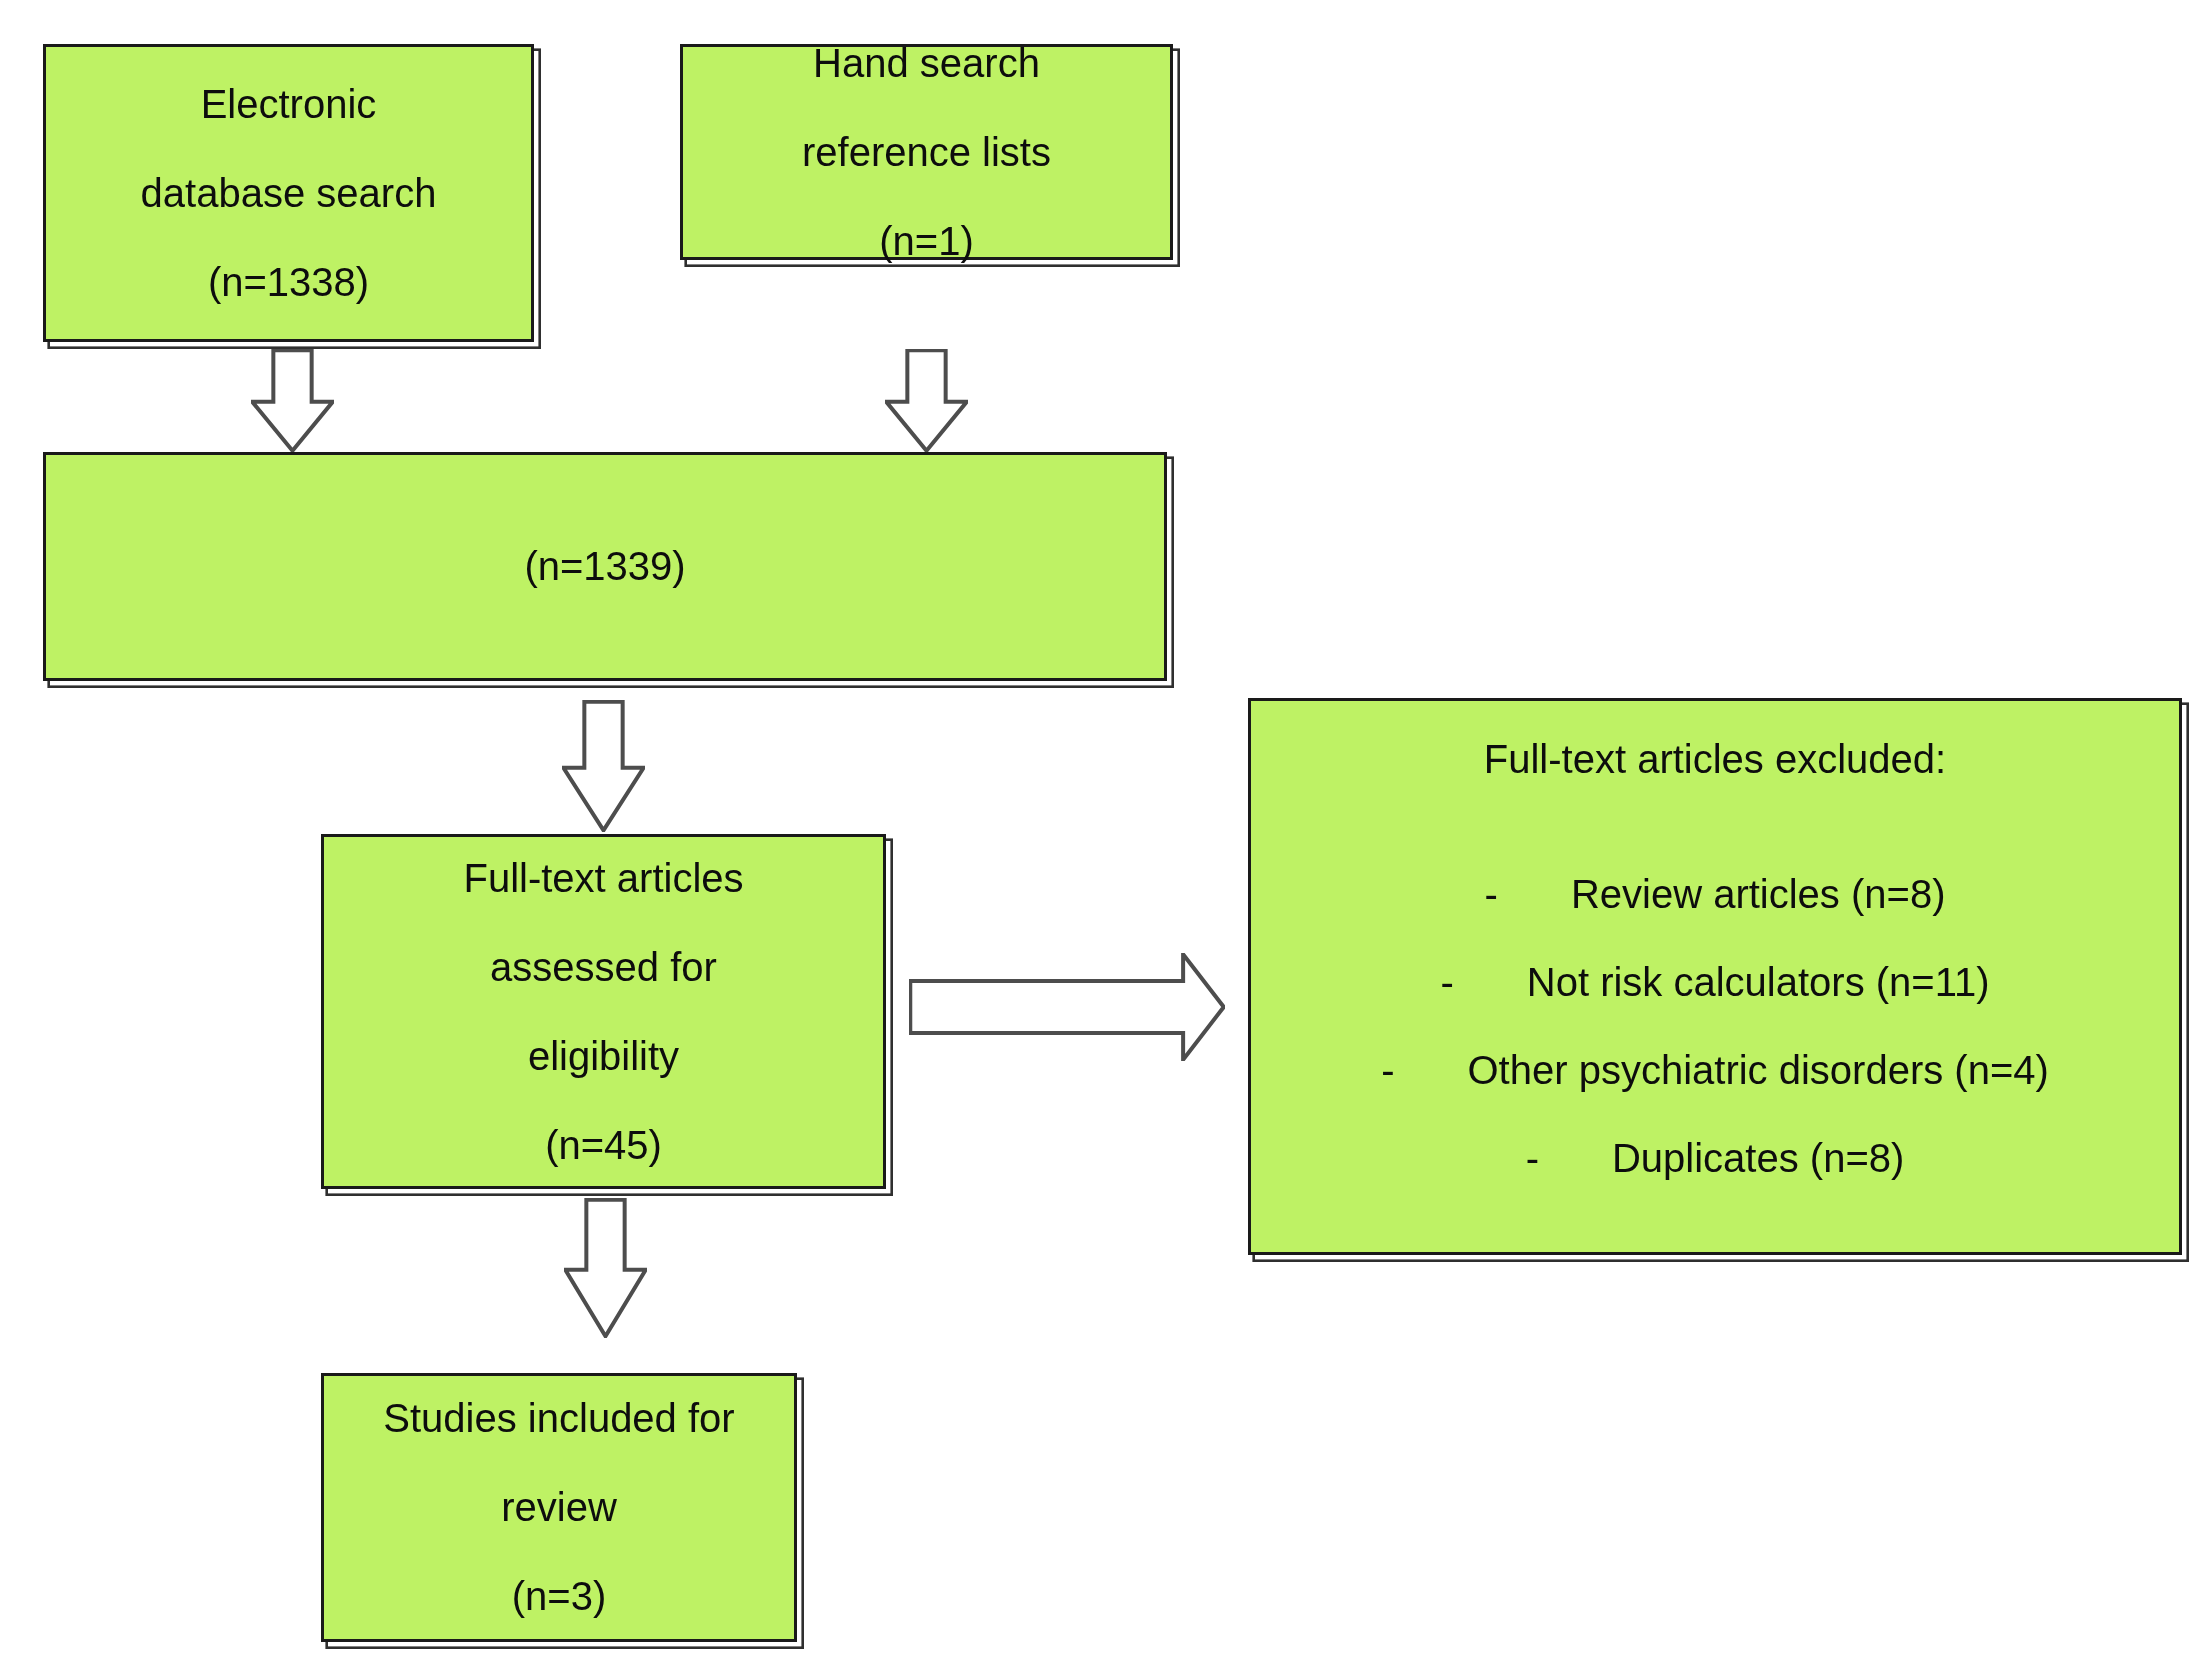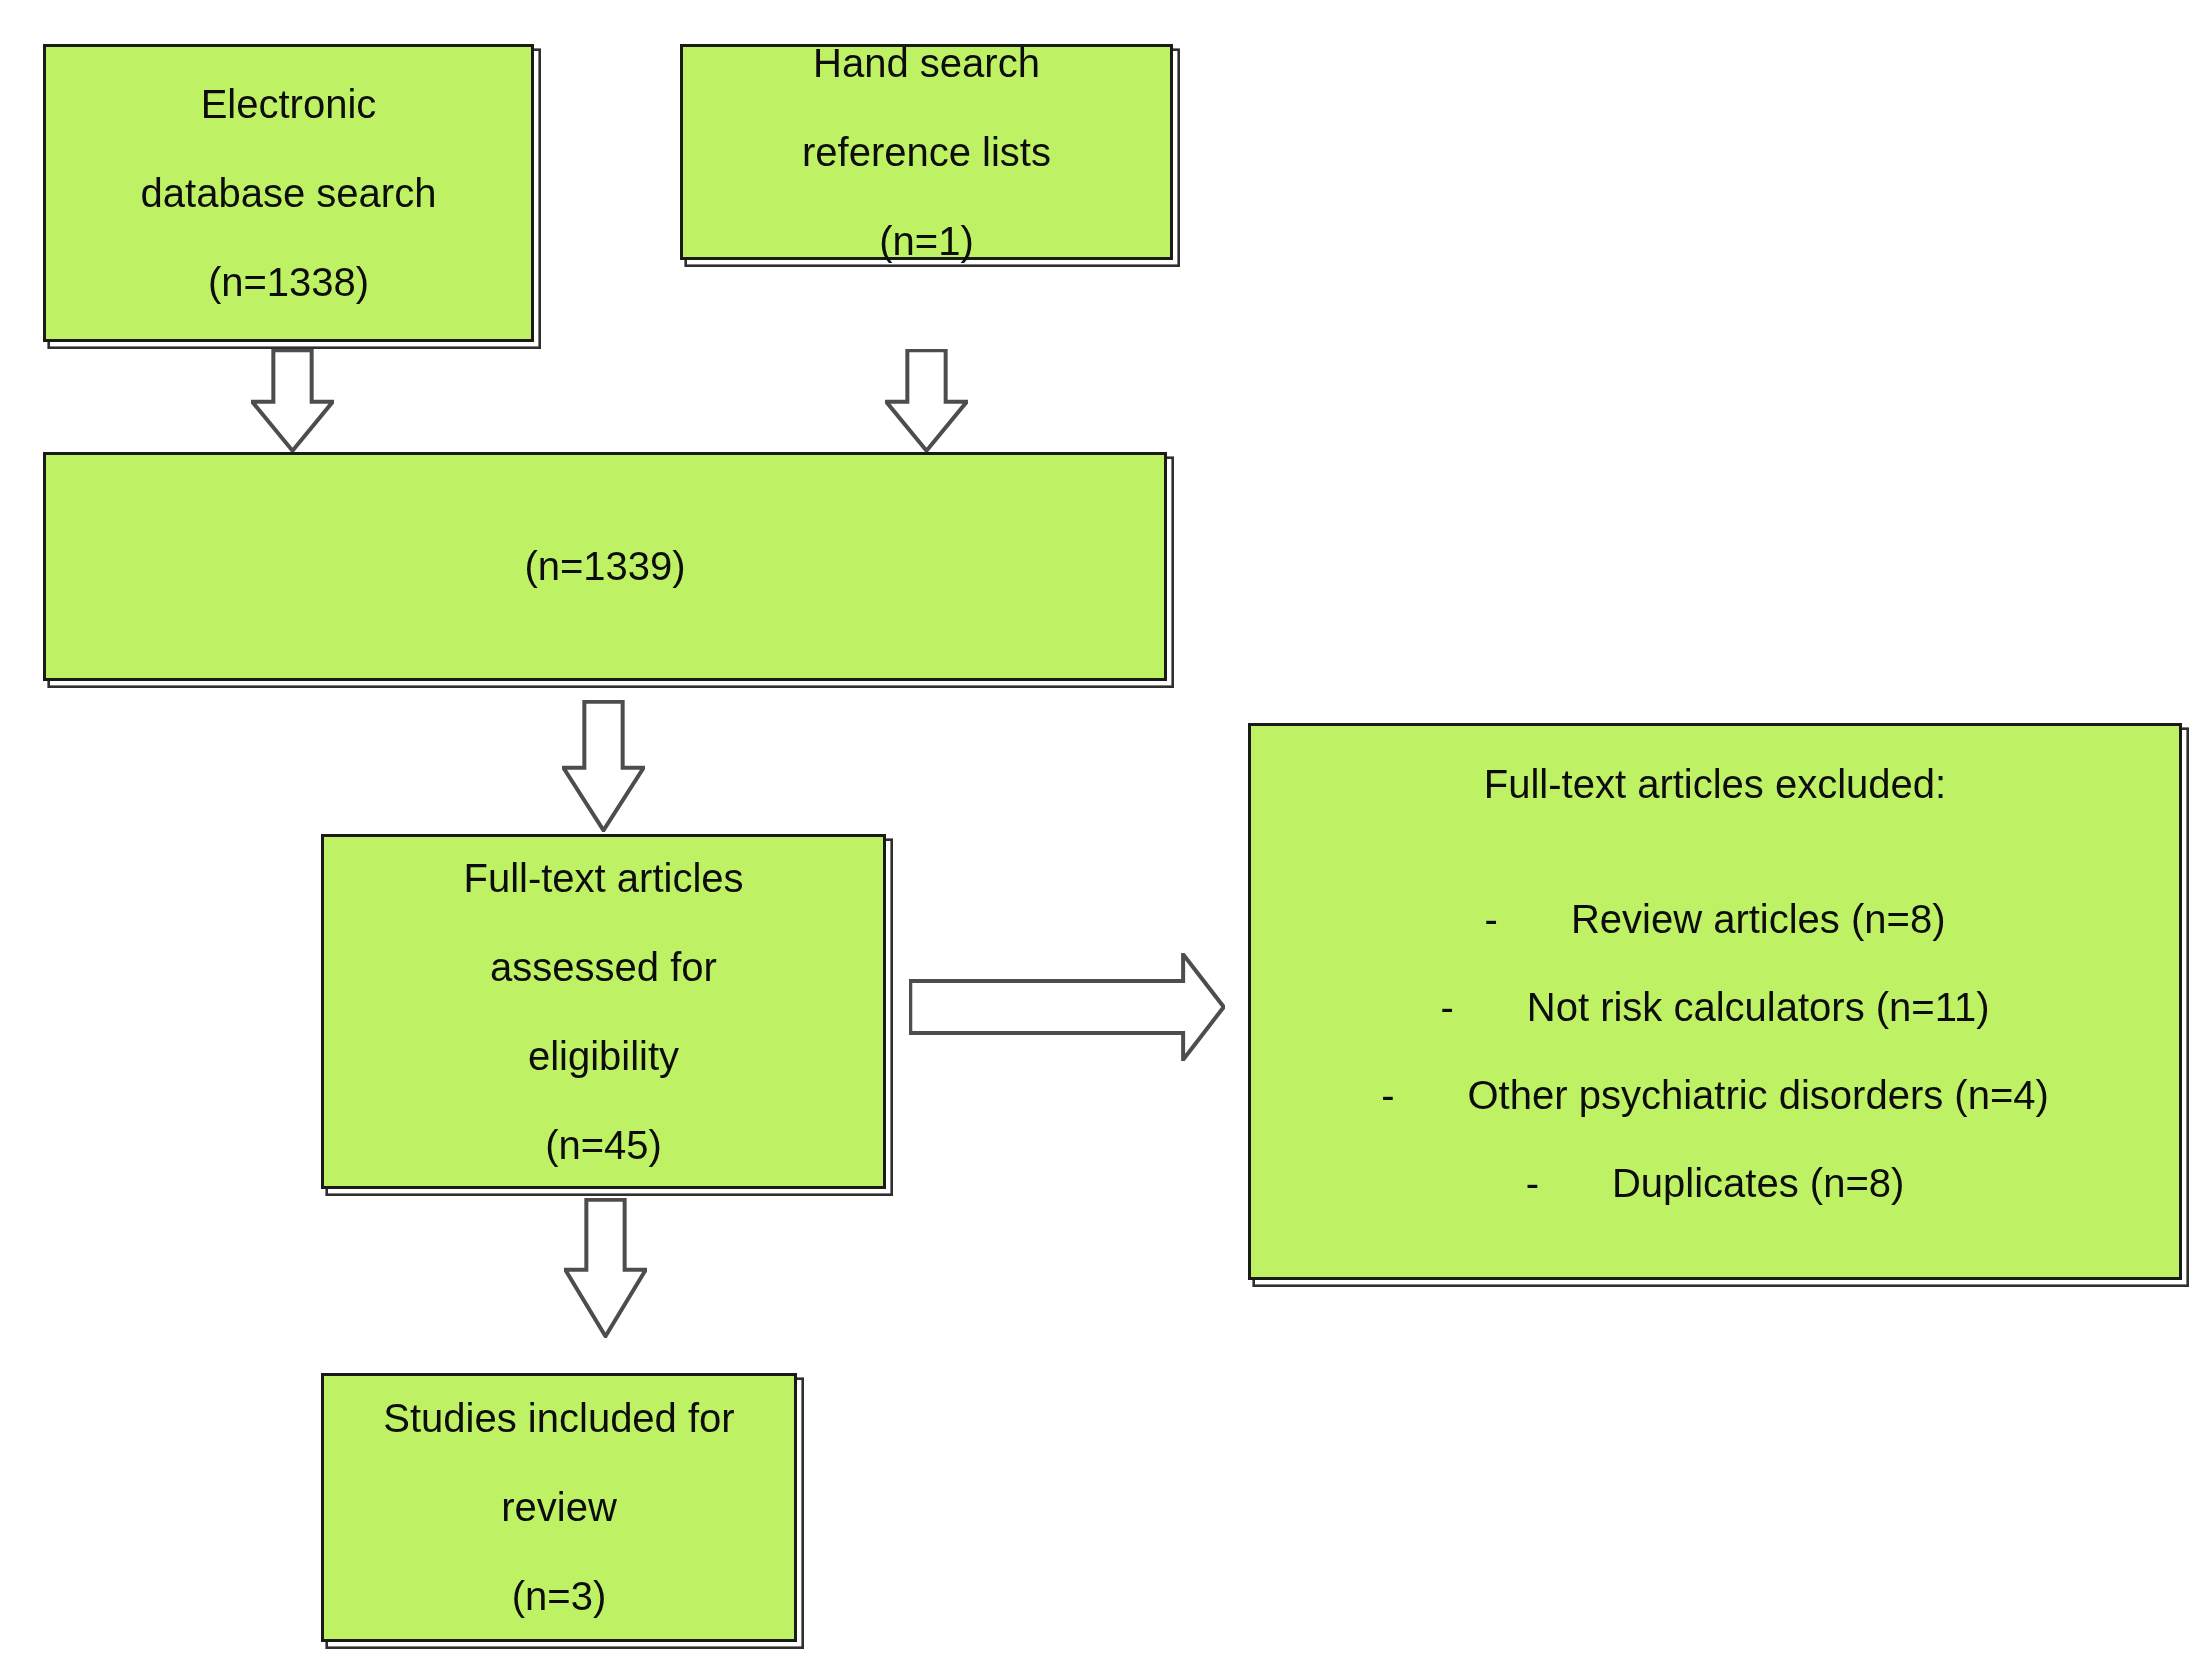--- a/index.html
+++ b/index.html
@@ -42,21 +42,20 @@
   
   .box-electronic { left:43px;   top:44px;   width:491px;  height:298px; }
   .box-hand       { left:680px; top:44px;   width:493px;  height:216px; }
   .box-screened   { left:43px;   top:452px;  width:1124px; height:229px; }
   .box-fulltext   { left:321px;  top:834px; width:565px;  height:355px; }
   .box-included   { left:321px;  top:1373px; width:476px;  height:269px; }
   .box-excluded{
     left:1248px; top:698px; width:934px; height:557px;
     justify-content:flex-start;
     padding-top:14px;
-    margin-top:25px;
   }
   .excluded-title{line-height:89px; white-space:nowrap;}
   .excluded-list{
     margin-top:46px;
     display:flex;
     flex-direction:column;
     width:100%;
   }
   .excl-row{
     display:flex;

